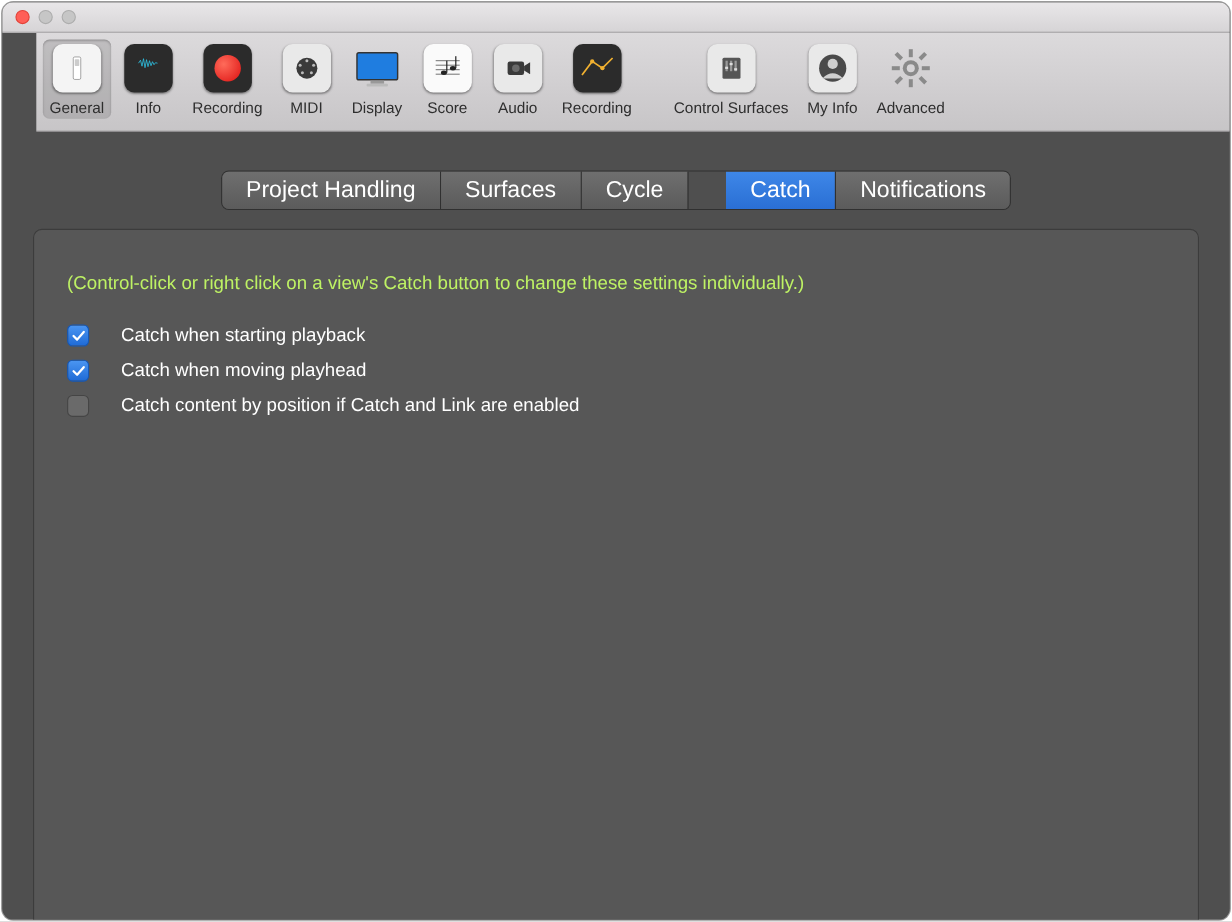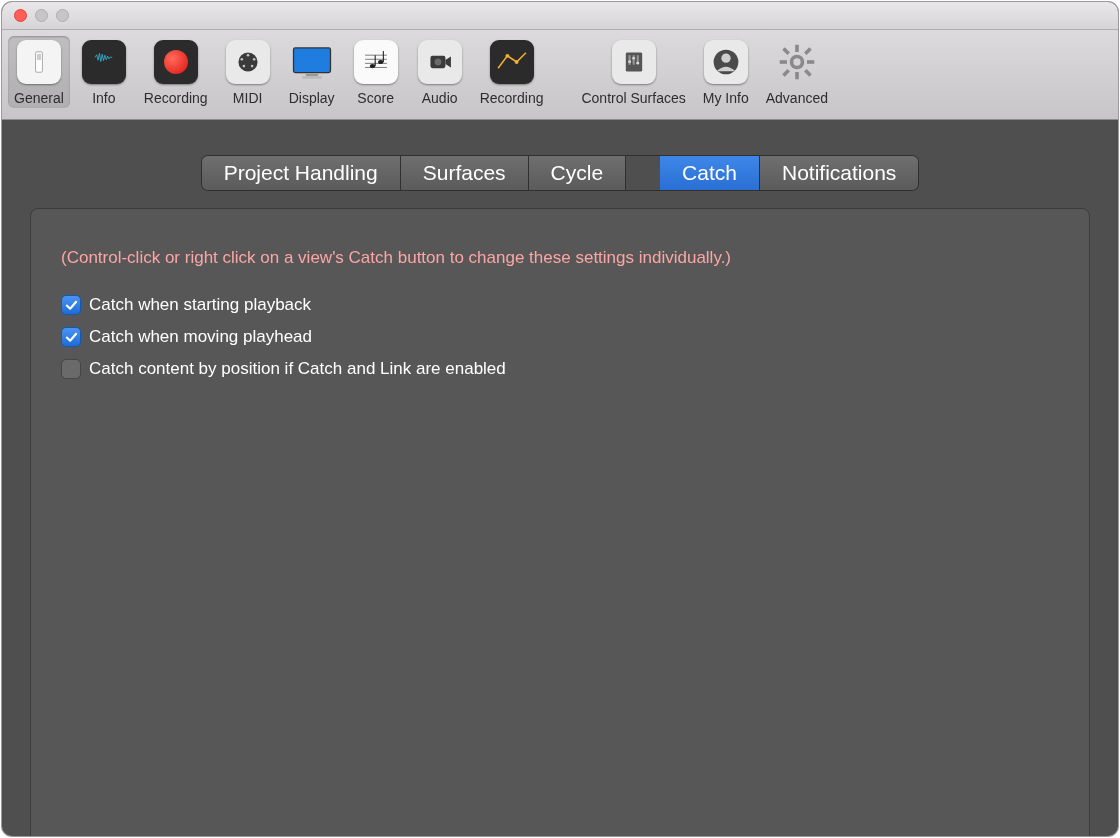--- a/index.html
+++ b/index.html
@@ -49,20 +49,21 @@
 
   
   .toolbar {
     height: 90px;
     background: linear-gradient(#dcdadc, #c7c5c7);
     border-bottom: 1px solid #8e8c8e;
     display: flex;
     align-items: flex-start;
     padding: 6px 0 0 6px;
     gap: 4px;
+    margin-left: 31px;
   }
   .tool {
     display: flex;
     flex-direction: column;
     align-items: center;
     padding: 4px 6px 2px 6px;
     border-radius: 6px;
     cursor: default;
     min-width: 60px;
   }
@@ -122,30 +123,30 @@
     top: 52px;
     left: 28px;
     right: 28px;
     bottom: 26px;
     background: #575757;
     border: 1px solid #3c3c3c;
     border-radius: 8px;
     padding: 36px 30px;
   }
   .panel p {
-    color: #fca5a5;
+    color: #bef264;
     font-size: 17px;
     line-height: 1.55;
   }
   .panel p.heading { color: #bfbfbf; margin-bottom: 4px; }
   .options { margin-top: 24px; }
   .opt {
     display:flex;
     align-items:flex-start;
-    gap: 8px;
+    gap: 29px;
     margin-bottom: 12px;
   }
   .chk {
     width: 20px; height: 20px;
     border-radius: 5px;
     display:flex; align-items:center; justify-content:center;
     flex-shrink: 0;
   }
   .chk.checked {
     background: linear-gradient(#4a95f2, #1f6bd6);

